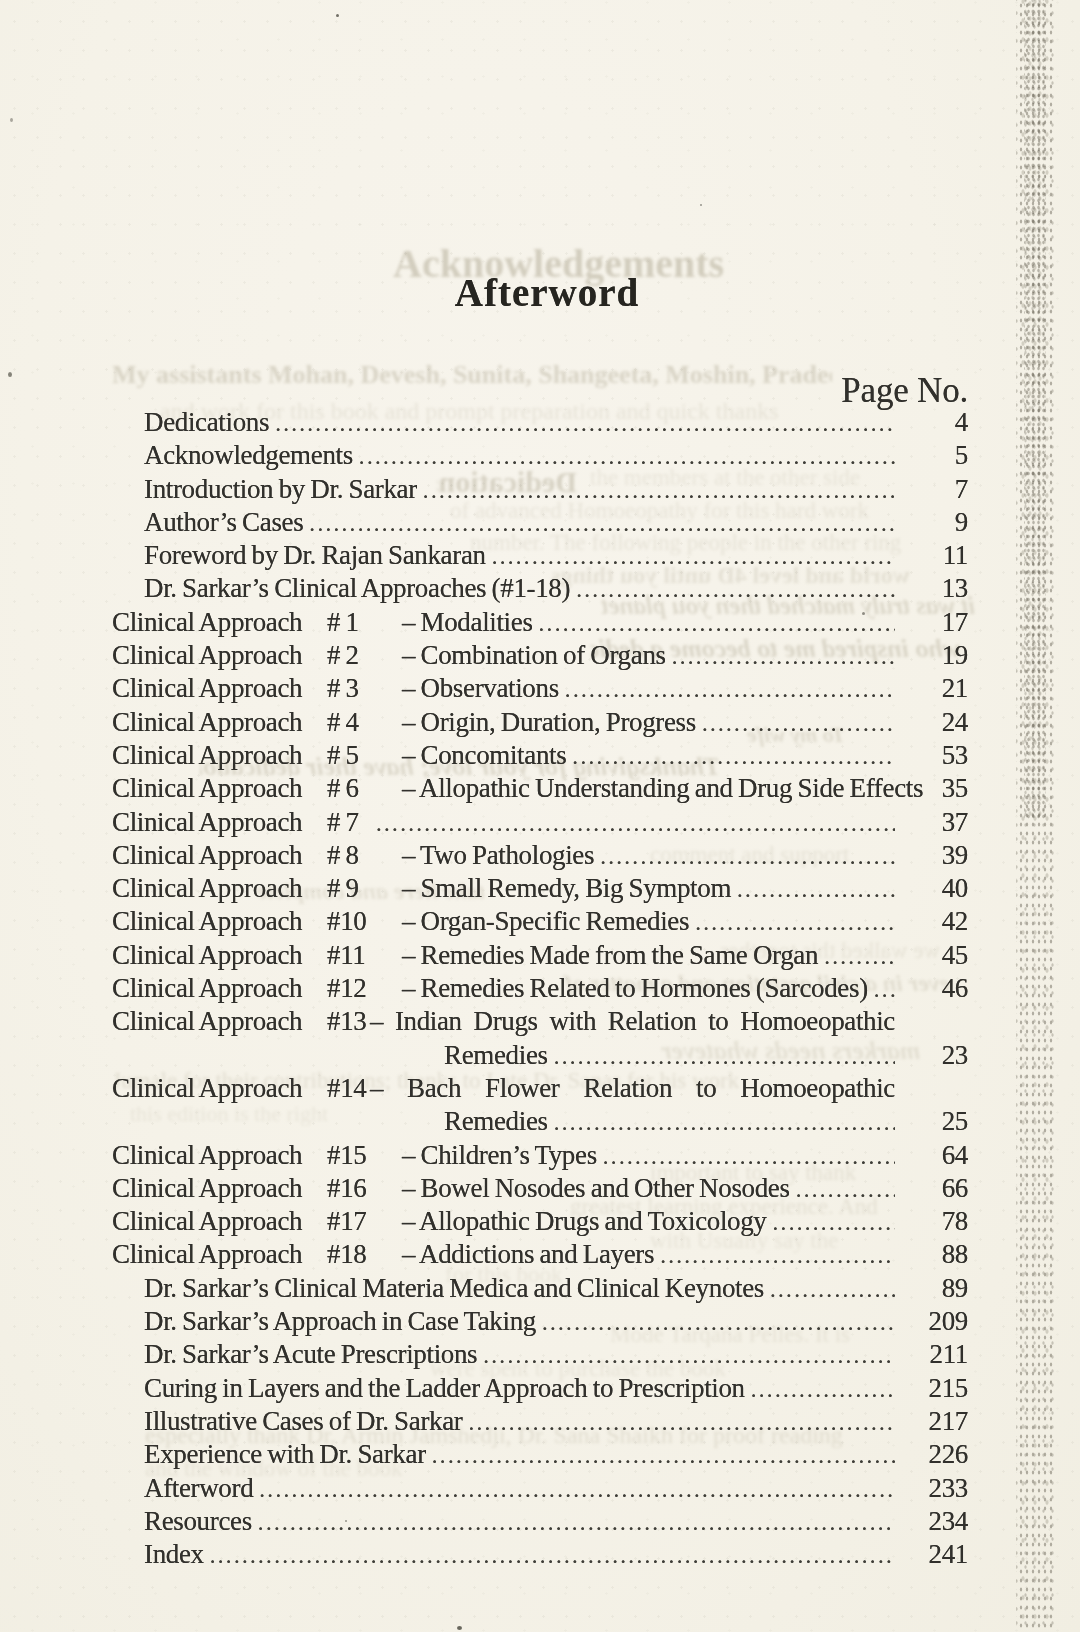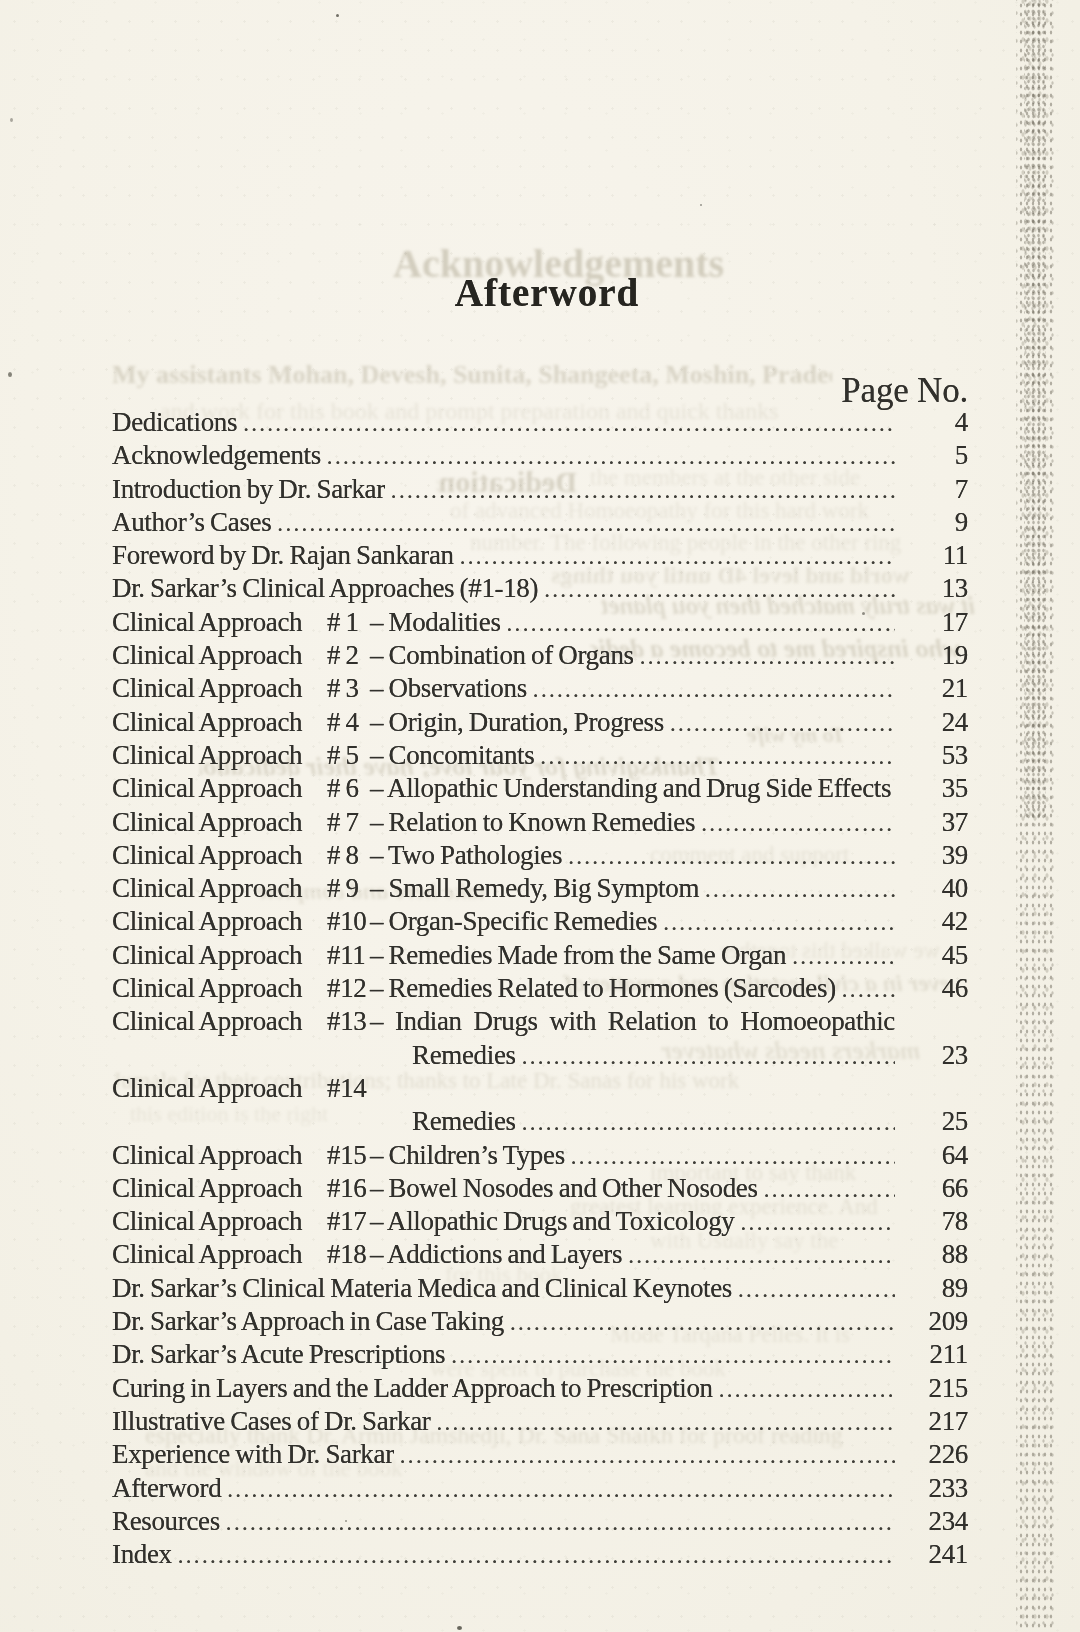--- a/index.html
+++ b/index.html
@@ -36,21 +36,21 @@
   }
   .row{
     display:flex;align-items:baseline;
     height:33.3px;line-height:33.3px;
     white-space:nowrap;
   }
   .c1{width:215px;flex:none;}
   .c2{width:43px;flex:none;white-space:pre;}
   .c3{flex:1;display:flex;align-items:baseline;min-width:0;}
   .c3j{flex:1;min-width:0;text-align:justify;text-align-last:justify;}
-  .t{flex:none;}
+  .t{flex:none;margin-left:32px;}
   .dots{flex:1;min-width:0;overflow:hidden;white-space:nowrap;margin-left:6px;}
   .dots::after{
     content:"..................................................................................................................................................................................................................................................................................";
     font-size:23px;letter-spacing:2.3px;color:#3e3d37;
   }
   .pg{width:73px;flex:none;text-align:right;}
   .cont-indent{width:300px;flex:none;}
   
   .ghost-layer{position:absolute;inset:0;pointer-events:none;}
   .ghost{
@@ -204,21 +204,20 @@
         <span class="c3">
           <span class="t">– Allopathic Understanding and Drug Side Effects</span>
           <span class="dots"></span>
         </span>
         <span class="pg">35</span>
       </div>
       <div class="row">
         <span class="c1">Clinical Approach</span>
         <span class="c2"># 7</span>
         <span class="c3">
-          <span class="t">– Relation to Known Remedies</span>
           <span class="dots"></span>
         </span>
         <span class="pg">37</span>
       </div>
       <div class="row">
         <span class="c1">Clinical Approach</span>
         <span class="c2"># 8</span>
         <span class="c3">
           <span class="t">– Two Pathologies</span>
           <span class="dots"></span>
@@ -269,20 +268,21 @@
       </div>
       <div class="row">
         <span class="cont-indent"></span>
         <span class="t">Remedies</span>
         <span class="dots"></span>
         <span class="pg">23</span>
       </div>
       <div class="row">
         <span class="c1">Clinical Approach</span>
         <span class="c2">#14</span>
+        <span class="c3j">– Bach Flower Relation to Homoeopathic</span>
         <span class="pg"></span>
       </div>
       <div class="row">
         <span class="cont-indent"></span>
         <span class="t">Remedies</span>
         <span class="dots"></span>
         <span class="pg">25</span>
       </div>
       <div class="row">
         <span class="c1">Clinical Approach</span>

